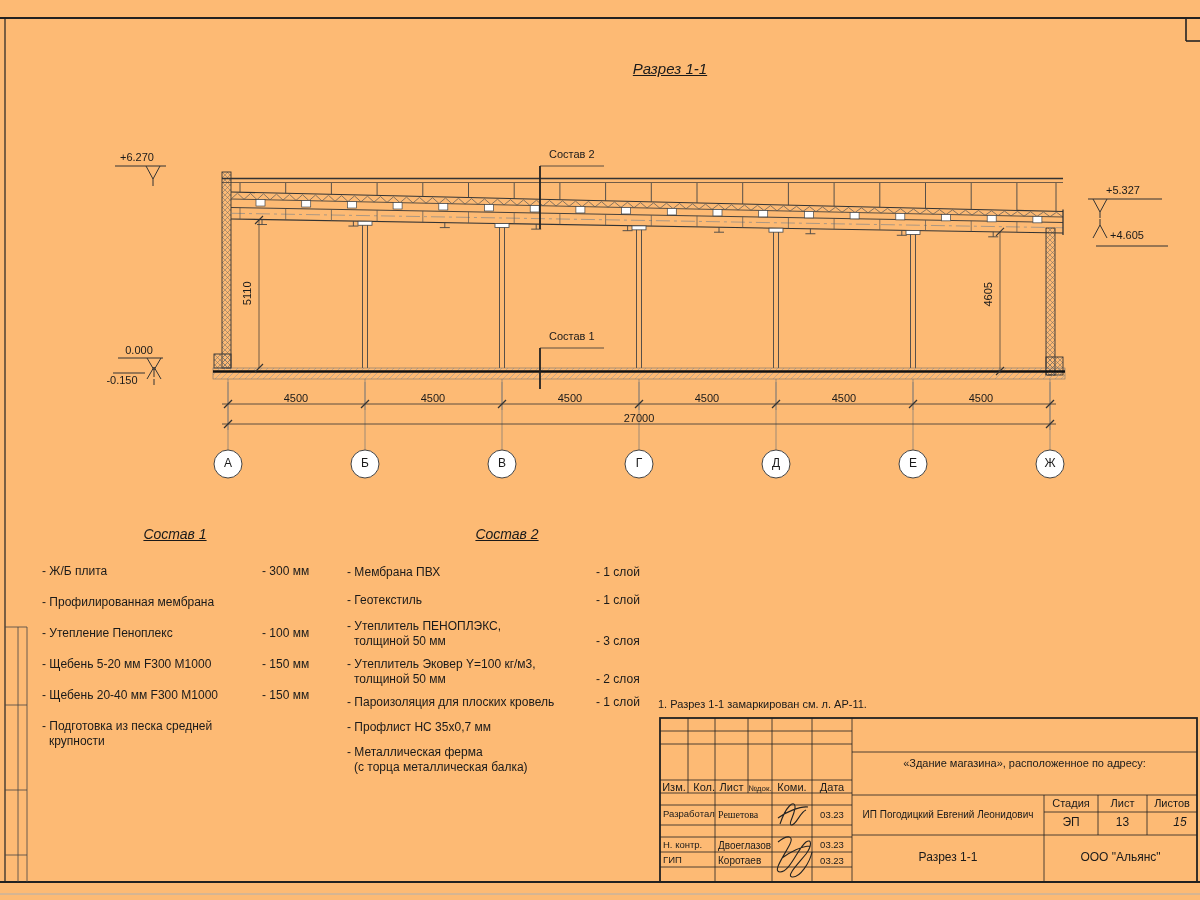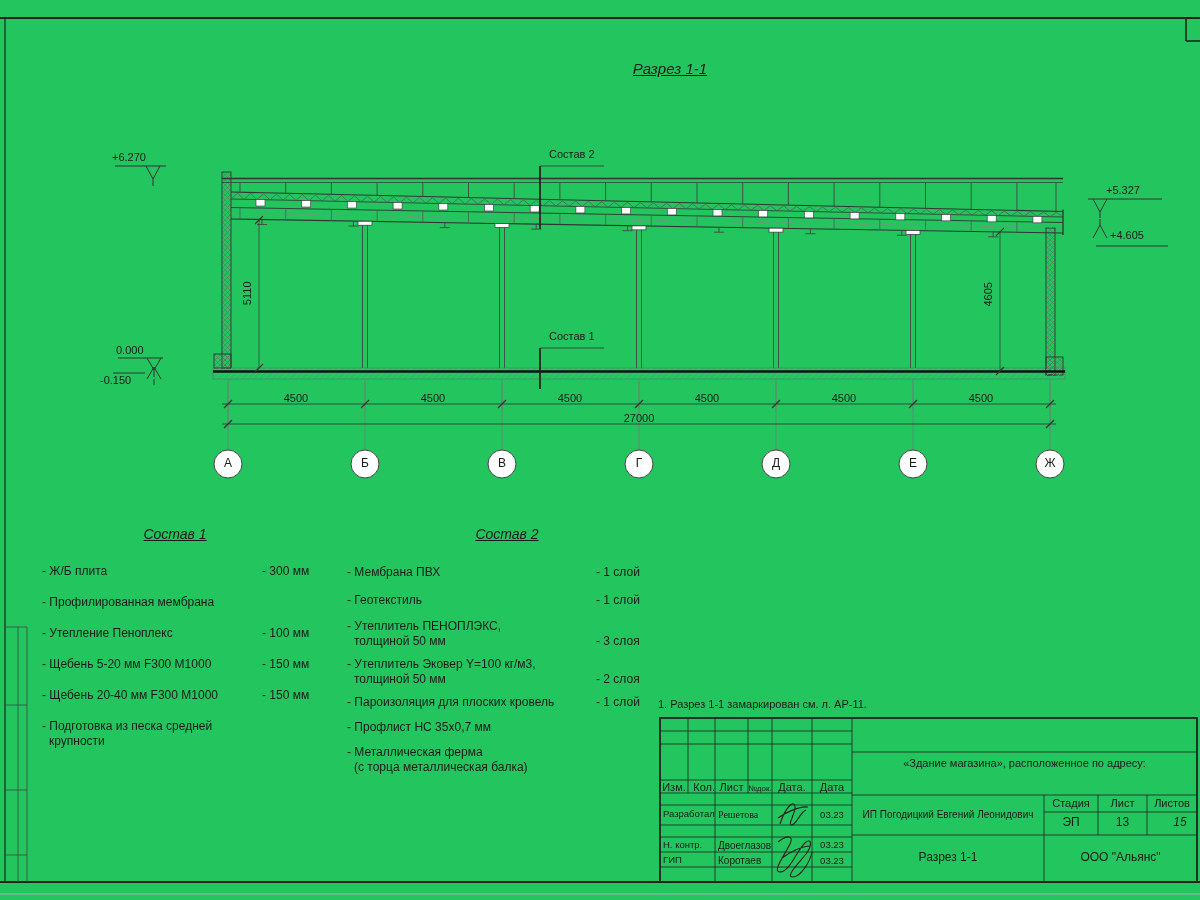--- a/index.html
+++ b/index.html
@@ -1,21 +1,21 @@
 <!DOCTYPE html>
 <html><head>
 <meta charset="utf-8">
 <style>
   html,body{margin:0;padding:0;background:#fff;}
-  #sheet{position:relative;width:1200px;height:900px;background:#22c55e;overflow:hidden;
+  #sheet{position:relative;width:1200px;height:900px;background:#fdba74;overflow:hidden;
          font-family:"Liberation Sans", sans-serif;color:#1a1a1a;}
   #lw{position:absolute;left:0;top:0;width:1200px;height:900px;}
   .t{position:absolute;font-size:12px;line-height:1.15;white-space:nowrap;color:#1a1a1a;}
   .c{text-align:center;}
-  .r{text-align:left;}
+  .r{text-align:center;}
   .it{font-style:italic;text-decoration:underline;}
   .f11{font-size:11px;} .f10{font-size:10px;} .f9{font-size:9.5px;} .f8{font-size:8px;}
   .f12{font-size:12px;} .f13{font-size:13.5px;} .f14{font-size:14px;} .f15{font-size:15px;}
   .rot{transform:rotate(-90deg);transform-origin:center center;}
 </style>
 </head>
 <body>
 
 <div id="sheet">
 
@@ -280,21 +280,21 @@
   <div class="t" style="left:354px;top:761px;">(с торца металлическая балка)</div>
 
   <div class="t f11" style="left:658px;top:698px;">1. Разрез 1-1 замаркирован см. л. АР-11.</div>
 
   <div class="t f11 c" style="left:852px;top:757px;width:345px;">«Здание магазина», расположенное по адресу:</div>
 
   <div class="t f11 c" style="left:660px;top:781px;width:28px;">Изм.</div>
   <div class="t f11 c" style="left:688px;top:781px;width:27px;text-align:right;">Кол.</div>
   <div class="t f11 c" style="left:715px;top:781px;width:33px;">Лист</div>
   <div class="t f8 c" style="left:748px;top:784px;width:24px;">№док.</div>
-  <div class="t f11 c" style="left:772px;top:781px;width:40px;">Дата.</div>
+  <div class="t f11 c" style="left:772px;top:781px;width:40px;">Коми.</div>
   <div class="t f11 c" style="left:812px;top:781px;width:40px;">Дата</div>
 
   <div class="t f9" style="left:663px;top:809px;">Разработал</div>
   <div class="t f10" style="left:718px;top:809px;font-family:Liberation Serif, serif;">Решетова</div>
   <div class="t f9 c" style="left:812px;top:810px;width:40px;">03.23</div>
   <div class="t f9" style="left:663px;top:840px;">Н. контр.</div>
   <div class="t f10" style="left:718px;top:840px;">Двоеглазов</div>
   <div class="t f9 c" style="left:812px;top:840px;width:40px;">03.23</div>
   <div class="t f9" style="left:663px;top:855px;">ГИП</div>
   <div class="t f10" style="left:718px;top:855px;">Коротаев</div>

